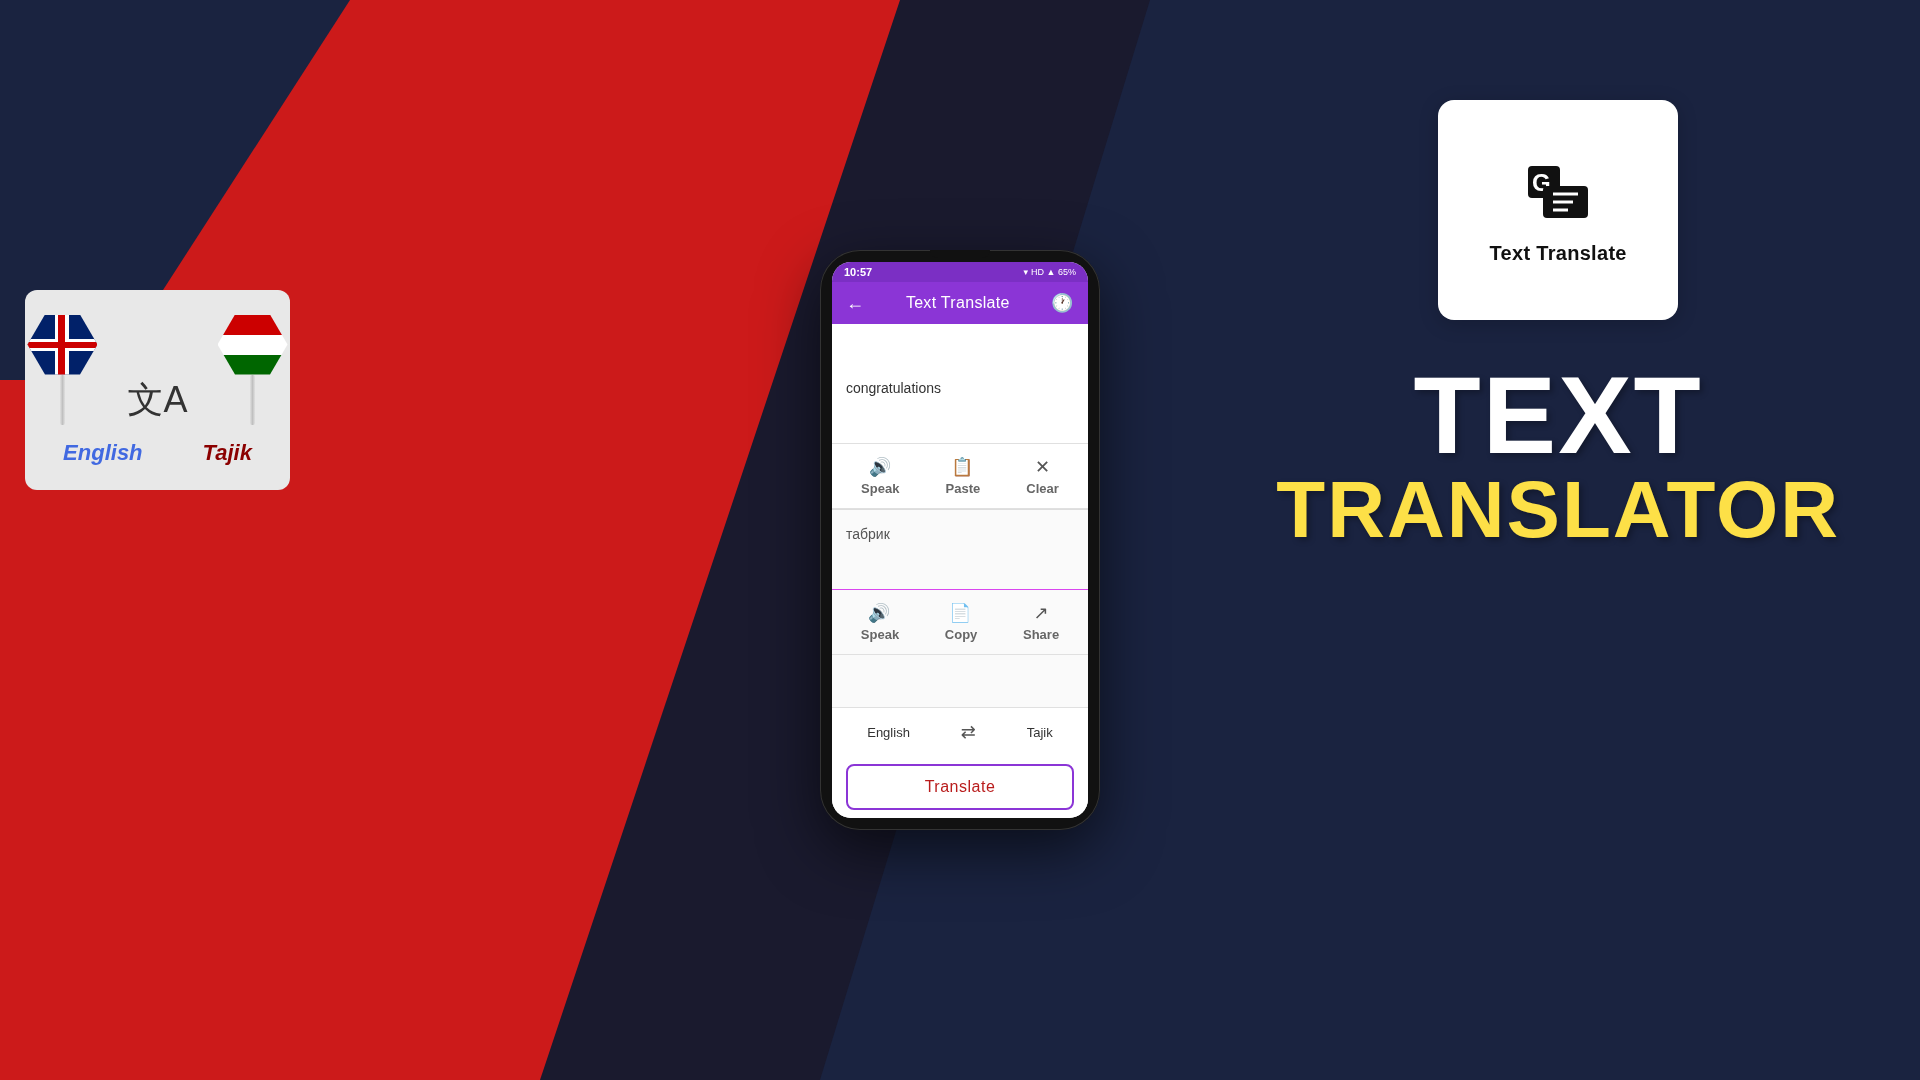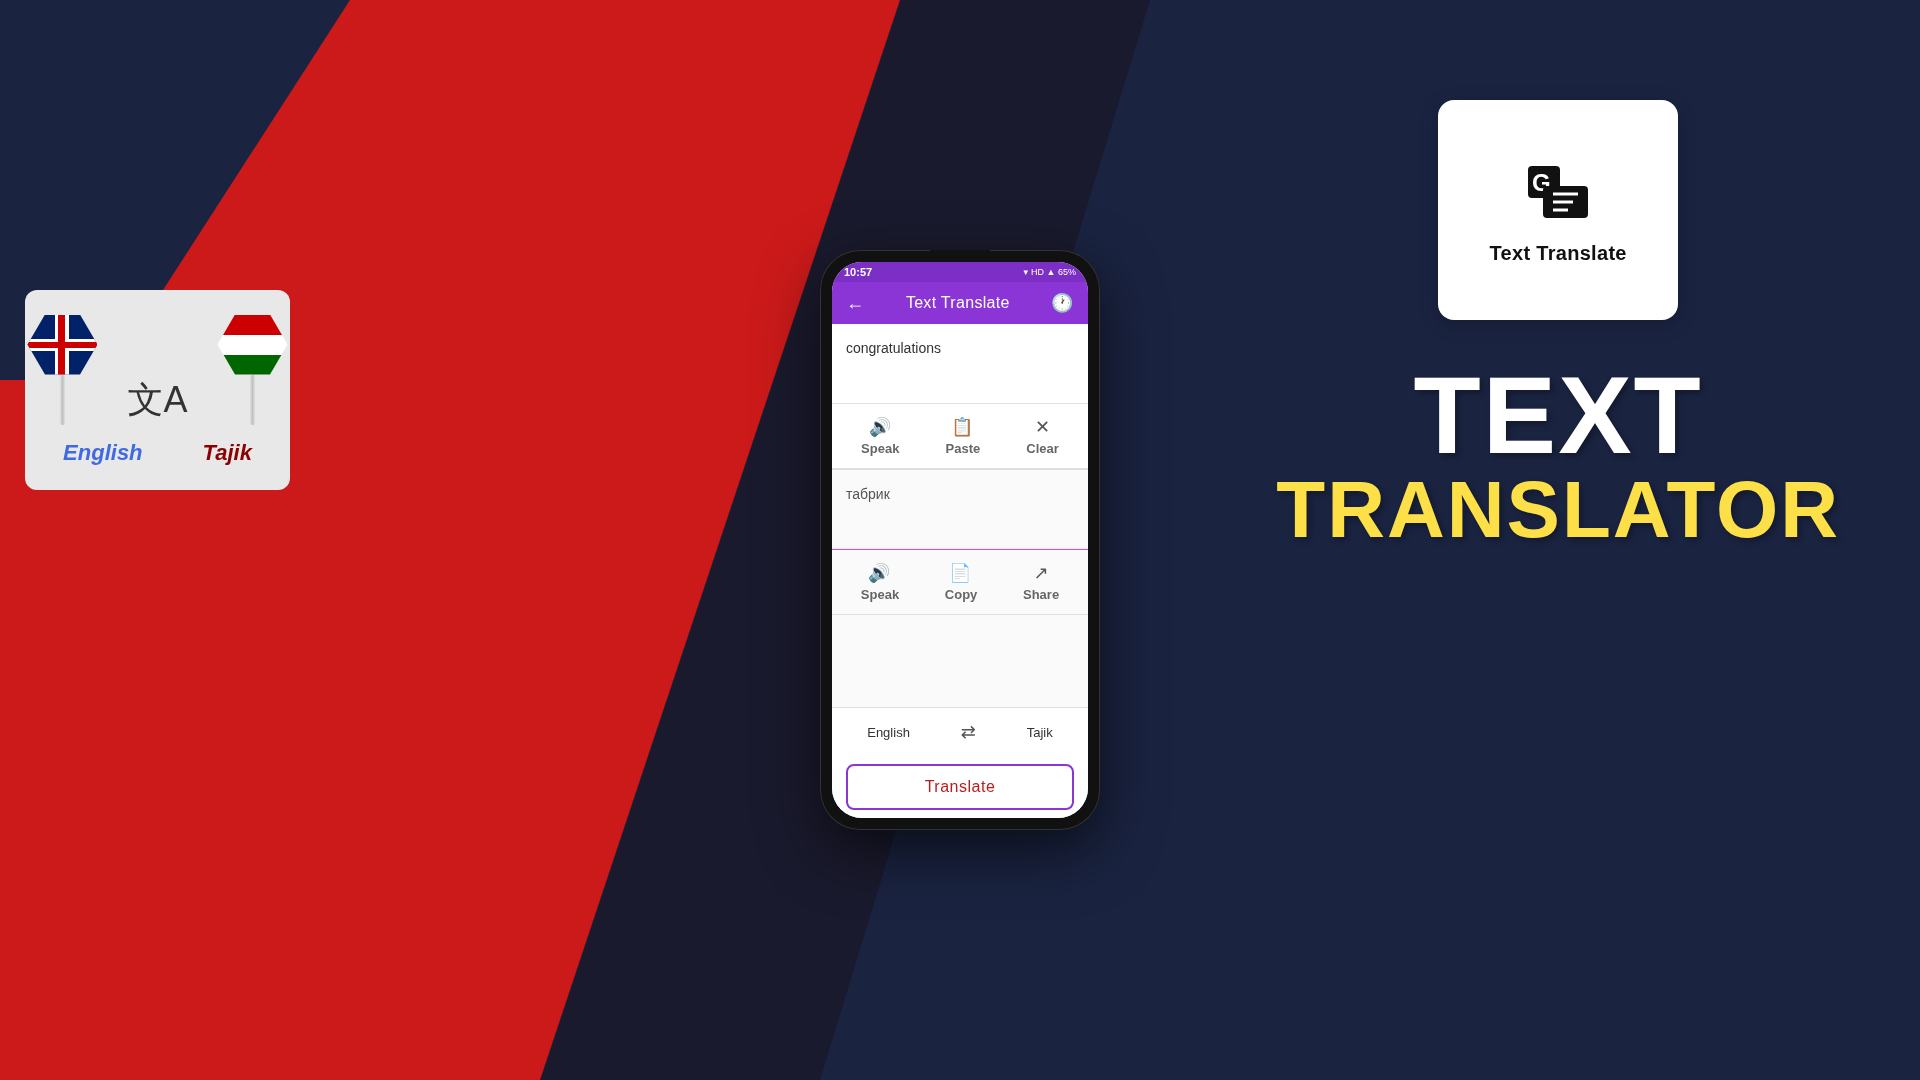--- a/index.html
+++ b/index.html
@@ -130,21 +130,21 @@
       border-radius: 40px;
       padding: 12px;
       box-shadow: 0 20px 60px rgba(0,0,0,0.6), inset 0 0 0 1px #333;
       position: relative;
     }
 
     .phone-inner {
       width: 100%;
       height: 100%;
       background: #f5f5f5;
-      border-radius: 30px;
+      border-radius: 19px;
       overflow: hidden;
       display: flex;
       flex-direction: column;
     }
 
     
     .status-bar {
       background: #7b2fc4;
       display: flex;
       justify-content: space-between;
@@ -192,20 +192,21 @@
       background: white;
       flex: 1;
       display: flex;
       flex-direction: column;
     }
 
     .text-input-zone {
       padding: 14px 14px 8px;
       min-height: 80px;
       border-bottom: 1px solid #e0e0e0;
+      margin-top: 40px;
     }
 
     .input-text {
       font-size: 14px;
       color: #333;
       line-height: 1.5;
     }
 
     .input-actions {
       display: flex;

